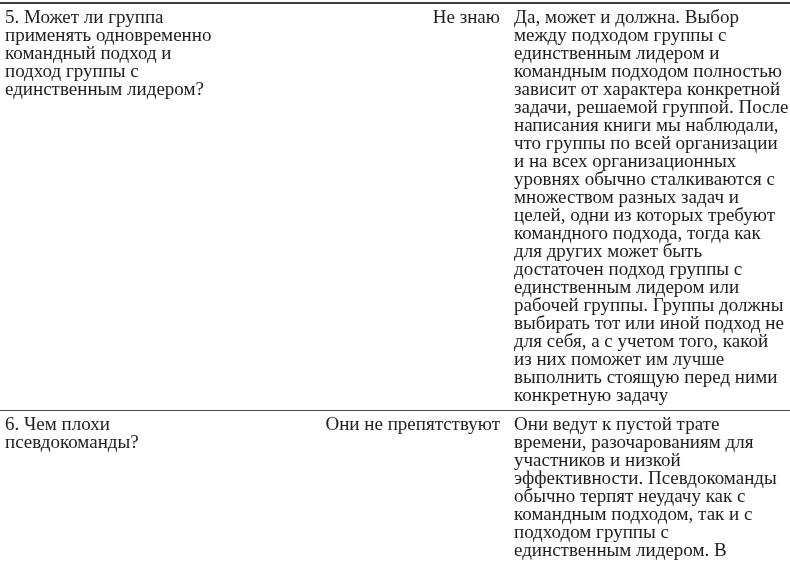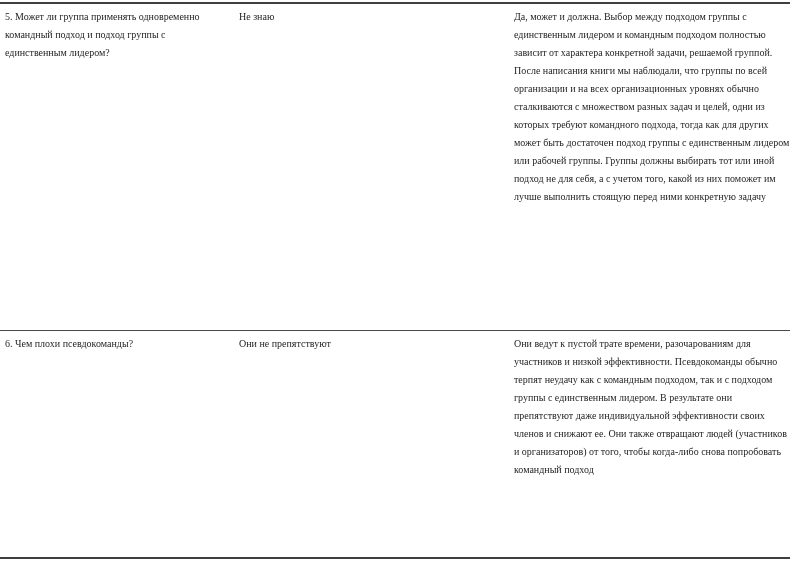--- a/index.html
+++ b/index.html
@@ -31,30 +31,31 @@
   }
   .table-row + .table-row {
     border-top: 1px solid #4a4a4a;
   }
   .row-q5 { min-height: 326px; }
   .row-q6 { min-height: 227px; }
   .cell {
     box-sizing: border-box;
     padding-top: 4px;
     padding-bottom: 6px;
-    font-size: 10px;
+    font-size: 19px;
     line-height: 18px;
     letter-spacing: 0px;
   }
   .cell-question {
     padding-left: 5px;
     padding-right: 14px;
   }
   .cell-short {
     padding-right: 14px;
+    text-align: right;
   }
   .cell-full {
   }
 </style>
 </head>
 <body>
 
 <div class="page">
   <div class="book-table">
 

